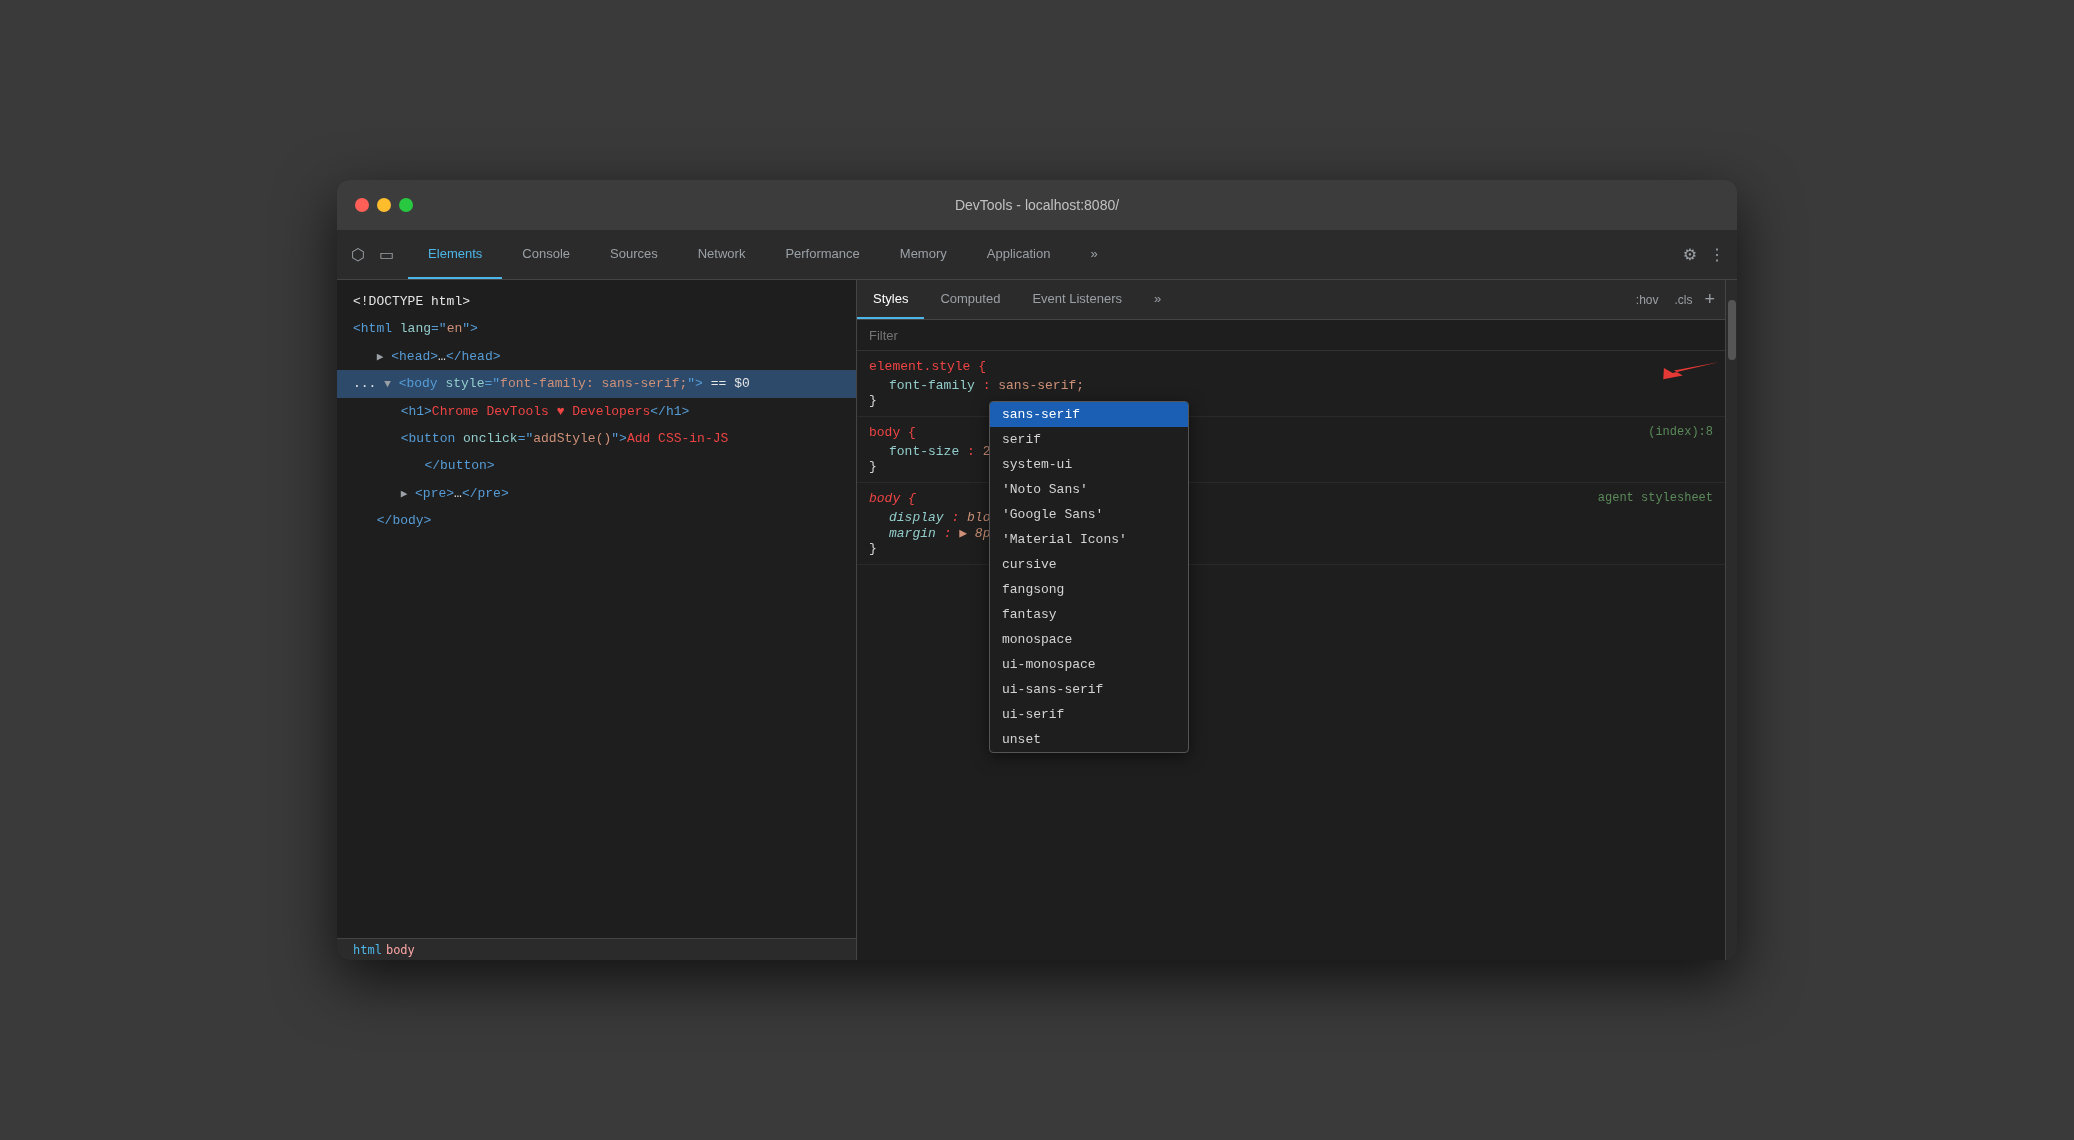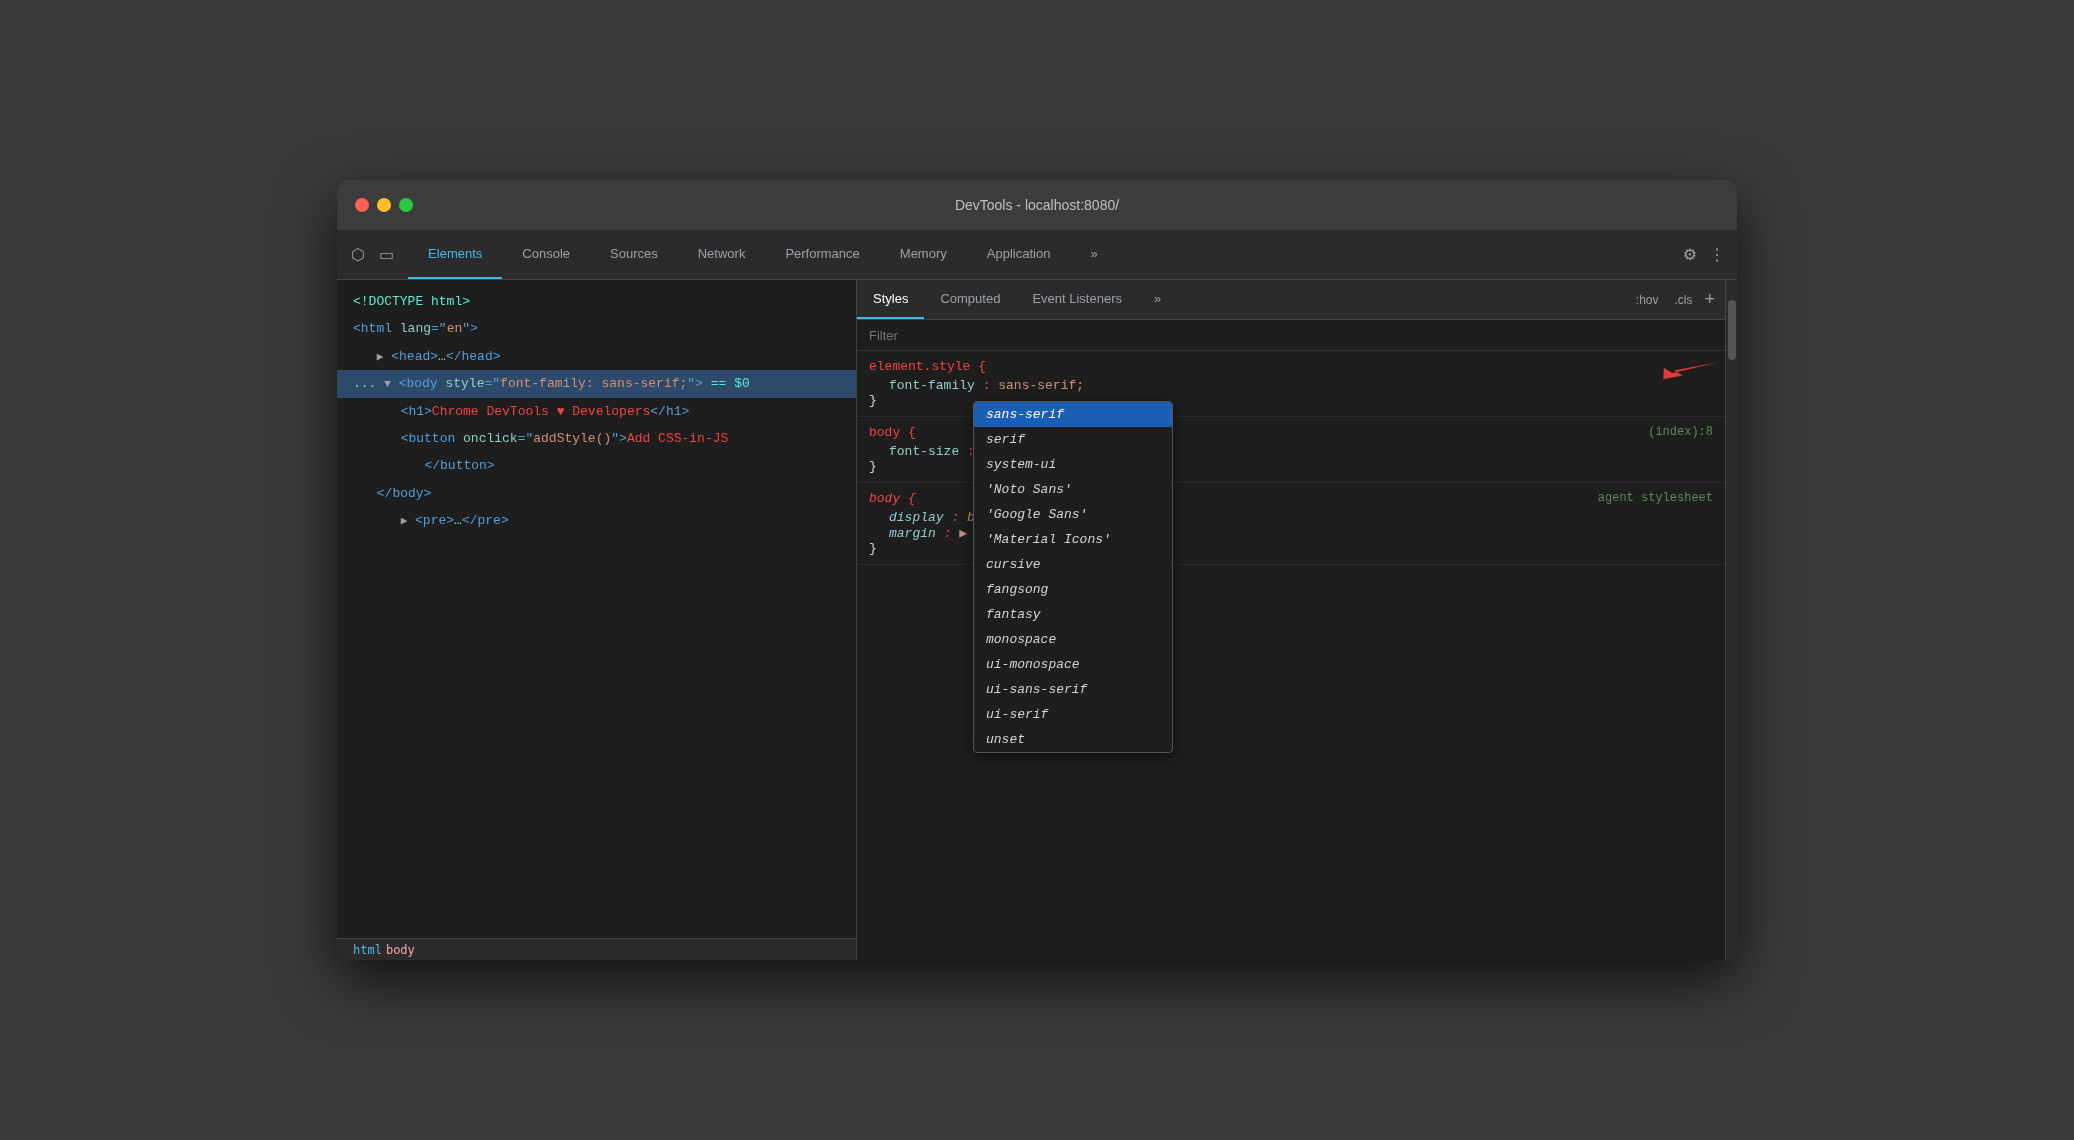--- a/index.html
+++ b/index.html
@@ -130,21 +130,21 @@
       padding: 2px 16px;
       white-space: nowrap;
     }
     .dom-line.highlighted {
       background: #2d4a6b;
     }
     .tag { color: #569cd6; }
     .attr-name { color: #92cdcb; }
     .attr-value { color: #ce9178; }
     .text-content { color: #ef4444; }
-    .gray { color: #5eead4; }
+    .gray { color: #e5e5e5; }
     .toggle-arrow { color: #9aa0a6; font-size: 11px; }
     .dom-indent { display: inline-block; width: 16px; }
     
     .breadcrumb-bar {
       height: 22px;
       background: #2b2b2b;
       border-top: 1px solid #444;
       display: flex;
       align-items: center;
       padding: 0 16px;
@@ -393,27 +393,27 @@
           <span class="tag">&lt;button </span><span class="attr-name">onclick</span><span class="tag">="</span><span class="attr-value">addStyle()</span><span class="tag">"&gt;</span><span class="text-content">Add CSS-in-JS</span>
         </div>
         <div class="dom-line">
           <span class="dom-indent"></span>
           <span class="dom-indent"></span>
           <span class="dom-indent"></span>
           <span class="tag">&lt;/button&gt;</span>
         </div>
         <div class="dom-line">
           <span class="dom-indent"></span>
-          <span class="tag">&lt;/body&gt;</span>
-        </div>
-        <div class="dom-line">
-          <span class="dom-indent"></span>
           <span class="dom-indent"></span>
           <span class="toggle-arrow">▶</span>
           <span class="tag"> &lt;pre&gt;</span><span class="gray">…</span><span class="tag">&lt;/pre&gt;</span>
+        </div>
+        <div class="dom-line">
+          <span class="dom-indent"></span>
+          <span class="tag">&lt;/body&gt;</span>
         </div>
       </div>
 
       <div class="breadcrumb-bar">
         <span class="breadcrumb-item">html</span>
         <span class="breadcrumb-item active">body</span>
       </div>
     </div>
 
     <div class="right-panel">
@@ -458,21 +458,21 @@
           </div>
           <div style="padding-left:20px;">
             <span class="prop-name">font-family</span>
             <span class="text-content">: </span>
             <span class="prop-value">sans-serif;</span>
           </div>
           <div>
             <span class="rule-brace">}</span>
           </div>
 
-          <div class="autocomplete-dropdown" style="top:50px; left:116px;font-style:italic;">
+          <div class="autocomplete-dropdown" style="top:50px; left:132px;">
             <div class="autocomplete-item selected">sans-serif</div>
             <div class="autocomplete-item">serif</div>
             <div class="autocomplete-item">system-ui</div>
             <div class="autocomplete-item">'Noto Sans'</div>
             <div class="autocomplete-item">'Google Sans'</div>
             <div class="autocomplete-item">'Material Icons'</div>
             <div class="autocomplete-item">cursive</div>
             <div class="autocomplete-item">fangsong</div>
             <div class="autocomplete-item">fantasy</div>
             <div class="autocomplete-item">monospace</div>

